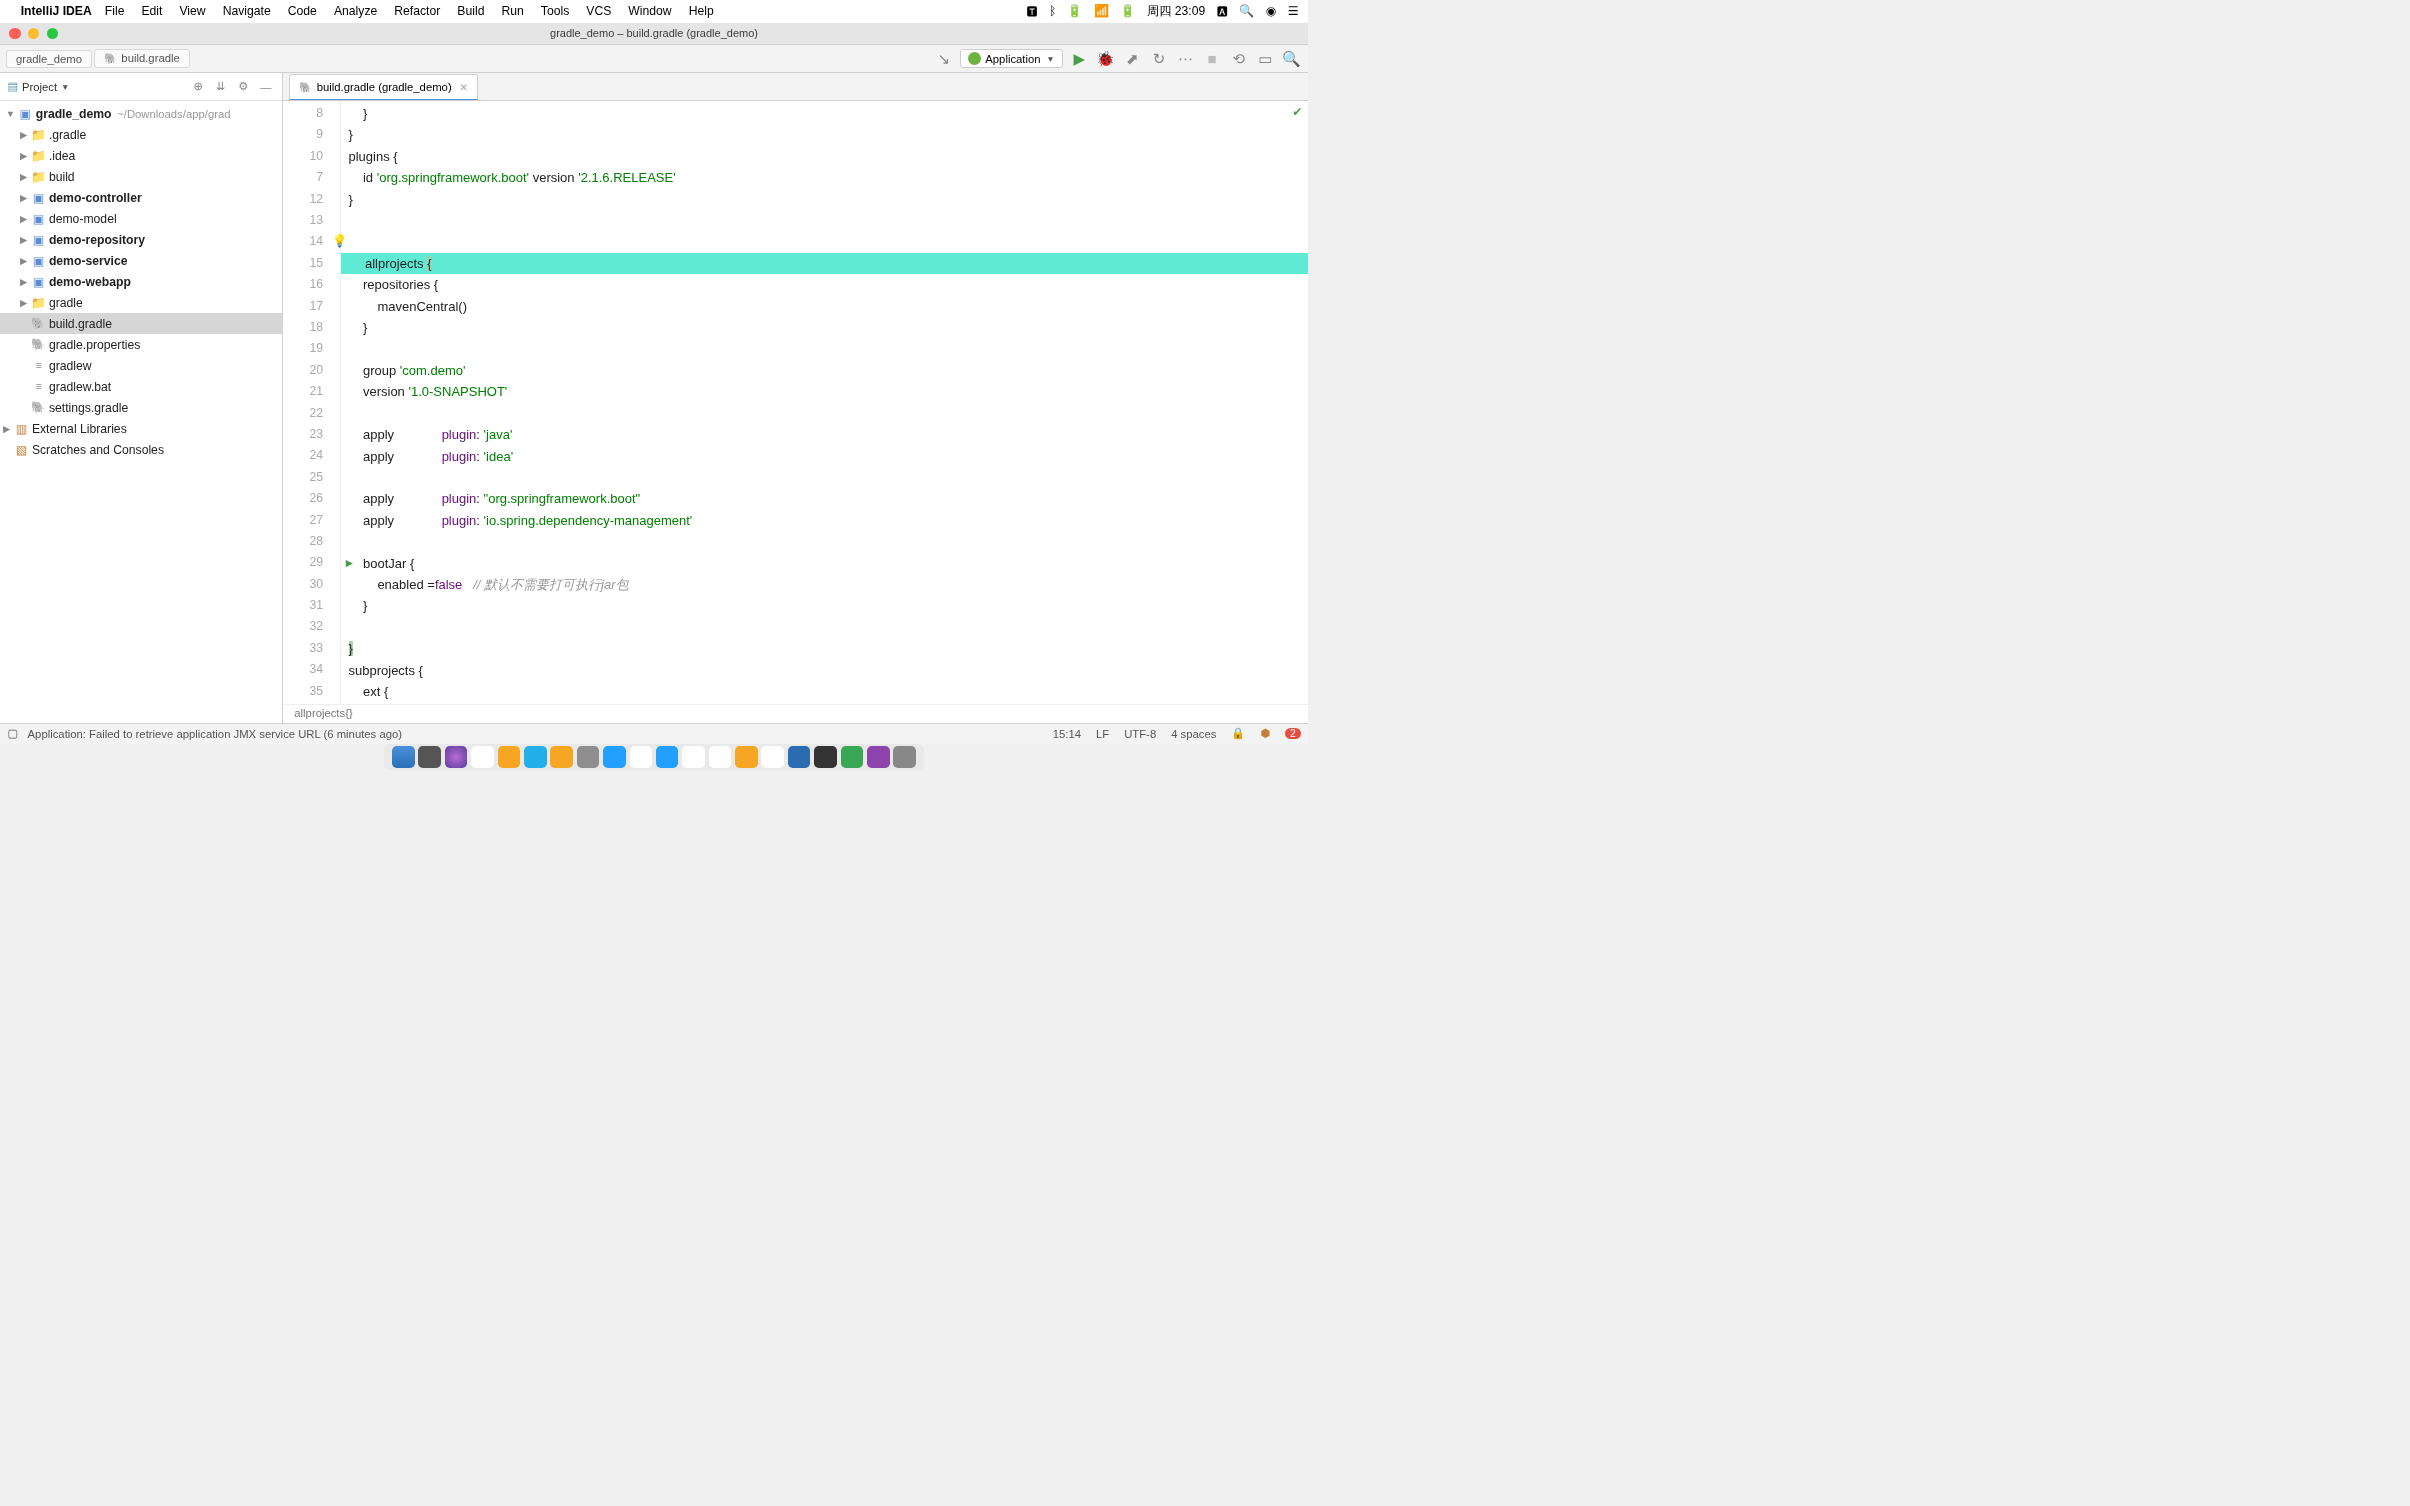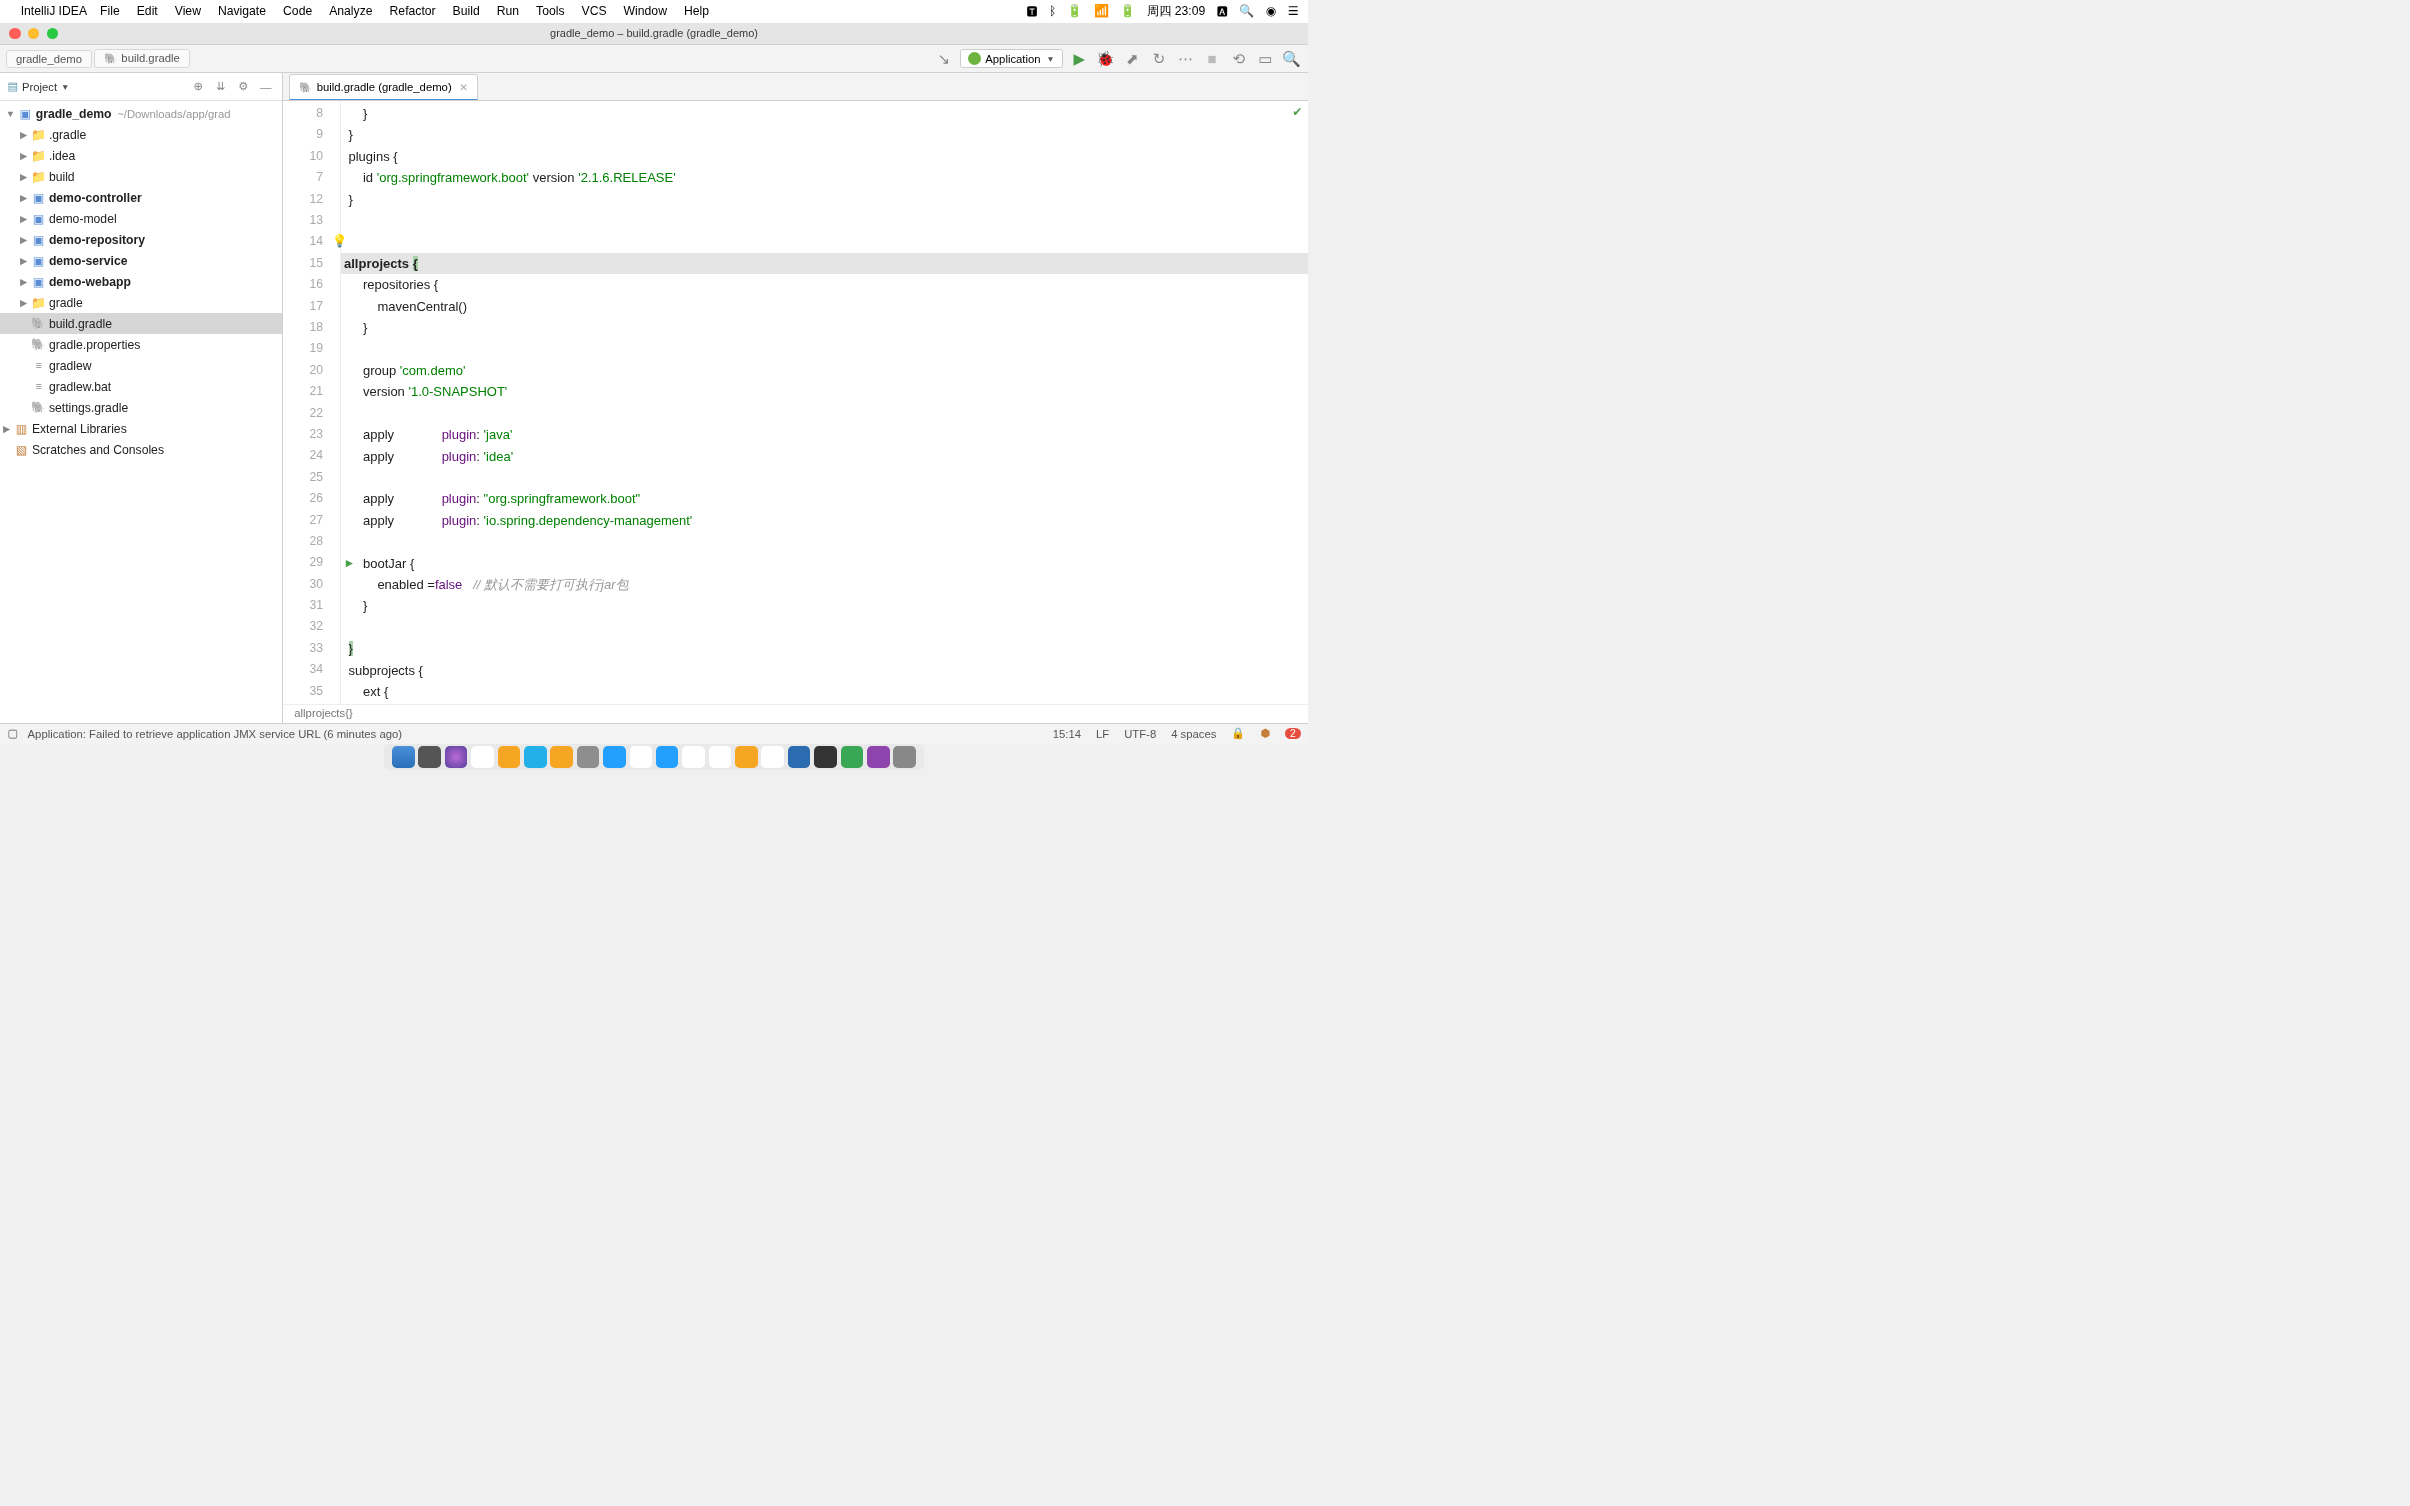--- a/index.html
+++ b/index.html
@@ -1,21 +1,21 @@
 <!DOCTYPE html>
 <html style="font-size:15px"><head>
 <meta charset="utf-8">
 <style>
 * { margin: 0; padding: 0; box-sizing: border-box; font-family: -apple-system, "Helvetica Neue", Arial, sans-serif; }
 body { width: 1308px; height: 772px; background: #f0f0f0; overflow: hidden; position: relative; }
 
 
 .menubar { height: 22.6px; background: #fff; display: flex; align-items: center; padding: 0 9.4px; font-size: 12.2px; color: #000; }
 .menubar .apple { font-size: 14px; margin-right: 11.3px; }
-.menubar .app-name { font-weight: normal; margin-right: 13px; }
+.menubar .app-name { font-weight: bold; margin-right: 13px; }
 .menubar .menu-item { margin-right: 17px; cursor: default; }
 .menubar .spacer { flex: 1; }
 .menubar .status-item { margin-left: 11.3px; font-size: 12.2px; }
 
 
 .titlebar { height: 22.6px; background: #e5e5e5; border-bottom: 0.9px solid #d0d0d0; display: flex; align-items: center; position: relative; }
 .traffic { display: flex; gap: 7.5px; padding-left: 9.4px; }
 .traffic .dot { width: 11.3px; height: 11.3px; border-radius: 50%; }
 .dot.red { background: #ff5f57; }
 .dot.yellow { background: #febc2e; }
@@ -69,21 +69,21 @@
 .tabs { height: 28px; display: flex; align-items: flex-end; border-bottom: 0.9px solid #d0d0d0; background: #f3f3f3; padding-left: 5.6px; }
 .tab { display: flex; align-items: center; height: 26px; padding: 0 9.4px; background: #fff; border: 0.9px solid #d0d0d0; border-bottom: 1.9px solid #4a90d9; font-size: 11.3px; border-radius: 2.8px 2.8px 0 0; }
 .tab .elephant { margin-right: 4.7px; color: #999; font-size: 10.4px; }
 .tab .close { margin-left: 7.5px; color: #aaa; font-size: 10.4px; }
 .editor-body { flex: 1; display: flex; position: relative; overflow: hidden; }
 .gutter { width: 58px; background: #fff; border-right: 0.9px solid #eee; text-align: right; padding-right: 17px; font-family: "Menlo", monospace; font-size: 12.2px; color: #aaa; line-height: 21.4px; padding-top: 1.9px; }
 .gutter .ln { height: 21.4px; position: relative; }
 .gutter .bulb { position: absolute; right: -24.5px; color: #e8a33d; font-size: 12.2px; }
 .gutter .run-tri { position: absolute; right: -30px; color: #4a9e4a; font-size: 9.4px; }
 .code { flex: 1; font-family: "Menlo", monospace; font-size: 13px; line-height: 21.4px; padding-left: 7.5px; padding-top: 1.9px; white-space: pre; color: #222; }
-.code .hl-line { background: #e5e5e5; display: block; margin-left: -7.5px; padding-left: 3px; font-weight: bold; }
+.code .hl-line { background: #5eead4; display: block; margin-left: -7.5px; padding-left: 24px; }
 .code .hl-brace { background: #a8d1a8; }
 .str { color: #008000; }
 .pl { color: #660e7a; font-weight: normal; margin-left: 44px; }
 .cmt { color: #999; font-style: italic; }
 .cmt-it { }
 .lit { color: #660e7a; }
 .breadcrumb-bottom { height: 19px; font-size: 11.3px; padding: 1.9px 11.3px; color: #777; border-top: 0.9px solid #eee; }
 .validation { position: absolute; top: 3.8px; right: 5.6px; color: #4a9e4a; font-size: 12.2px; }
 
 

